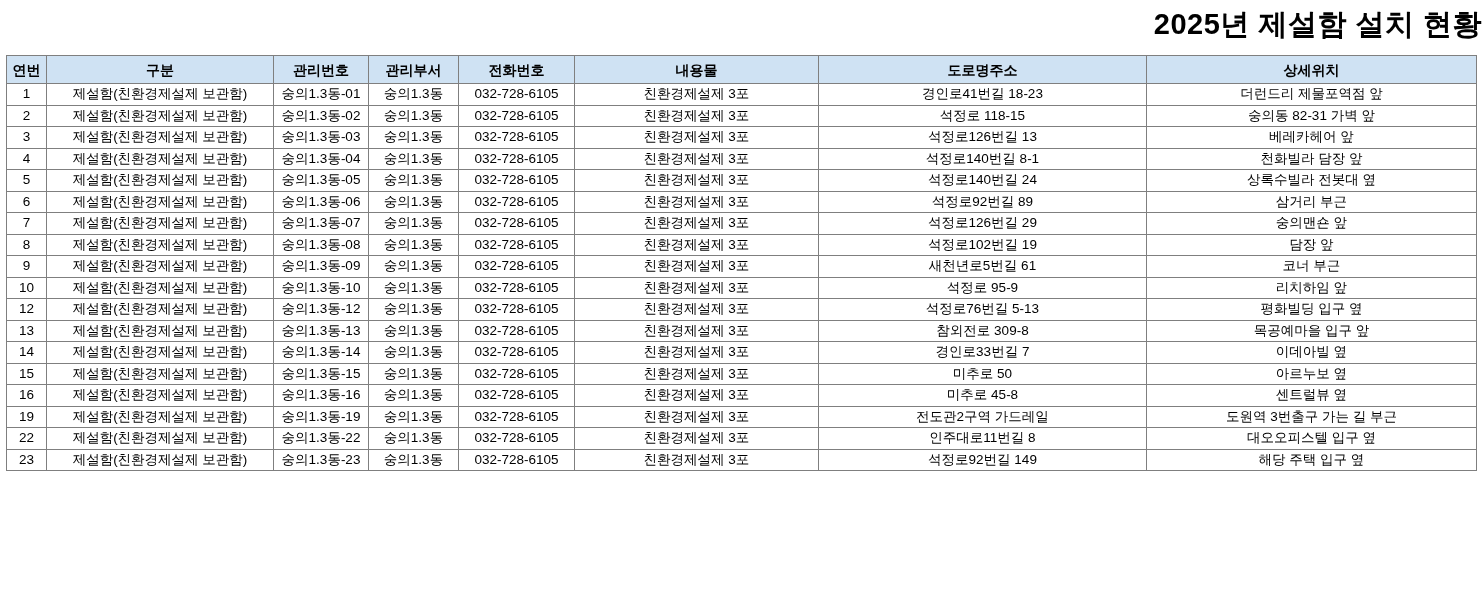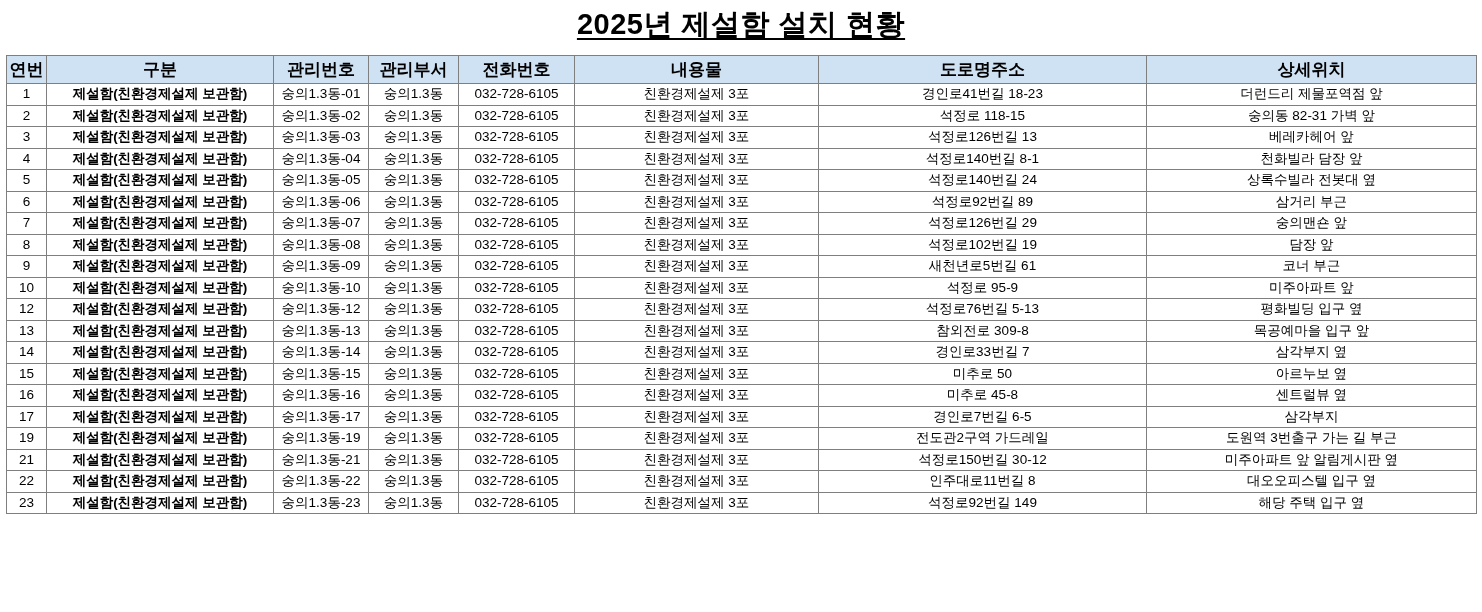--- a/index.html
+++ b/index.html
@@ -12,25 +12,24 @@
     height: 612px;
     font-family: "Liberation Sans", sans-serif;
     color: #000000;
     overflow: hidden;
   }
   .page {
     width: 1482px;
     position: relative;
   }
   .doc-title {
-    text-align: center;
+    text-align: right;
     font-size: 29px;
     font-weight: bold;
     letter-spacing: 0.5px;
-    text-decoration: underline;
     text-underline-offset: 4px;
     margin: 3px 0 10px 0;
     padding-top: 2px;
     font-family: "Liberation Sans", sans-serif;
   }
   table.snow-table {
     border-collapse: collapse;
     width: 1470px;
     margin: 0 6px;
     table-layout: fixed;
@@ -45,33 +44,33 @@
     height: 20.5px;
     line-height: 20px;
     white-space: nowrap;
     overflow: hidden;
   }
   table.snow-table thead th {
     background: #cfe2f3;
     font-weight: bold;
     height: 27px;
     line-height: 26px;
-    font-size: 17px;
+    font-size: 14px;
   }
   
   col.c-no      { width: 40px; }
   col.c-type    { width: 227px; }
   col.c-mgmtno  { width: 95px; }
   col.c-dept    { width: 90px; }
   col.c-phone   { width: 116px; }
   col.c-content { width: 244px; }
   col.c-address { width: 328px; }
   col.c-detail  { width: 330px; }
 
-  td.col-type   { text-align: center; font-weight: bold; }
+  td.col-type   { text-align: center; }
   td.col-no     { text-align: center; }
 </style>
 </head>
 <body>
 
 <div class="page">
 
   <div class="doc-title">2025년 제설함 설치 현황</div>
 
   <table class="snow-table">
@@ -189,21 +188,21 @@
           <td>코너 부근</td>
         </tr>
         <tr>
           <td class="col-no">10</td>
           <td class="col-type">제설함(친환경제설제 보관함)</td>
           <td>숭의1.3동-10</td>
           <td>숭의1.3동</td>
           <td>032-728-6105</td>
           <td>친환경제설제 3포</td>
           <td>석정로 95-9</td>
-          <td>미주아파트 앞</td>
+          <td>리치하임 앞</td>
         </tr>
         <tr>
           <td class="col-no">12</td>
           <td class="col-type">제설함(친환경제설제 보관함)</td>
           <td>숭의1.3동-12</td>
           <td>숭의1.3동</td>
           <td>032-728-6105</td>
           <td>친환경제설제 3포</td>
           <td>석정로76번길 5-13</td>
           <td>평화빌딩 입구 옆</td>
@@ -219,21 +218,21 @@
           <td>목공예마을 입구 앞</td>
         </tr>
         <tr>
           <td class="col-no">14</td>
           <td class="col-type">제설함(친환경제설제 보관함)</td>
           <td>숭의1.3동-14</td>
           <td>숭의1.3동</td>
           <td>032-728-6105</td>
           <td>친환경제설제 3포</td>
           <td>경인로33번길 7</td>
-          <td>삼각부지 옆</td>
+          <td>이데아빌 옆</td>
         </tr>
         <tr>
           <td class="col-no">15</td>
           <td class="col-type">제설함(친환경제설제 보관함)</td>
           <td>숭의1.3동-15</td>
           <td>숭의1.3동</td>
           <td>032-728-6105</td>
           <td>친환경제설제 3포</td>
           <td>미추로 50</td>
           <td>아르누보 옆</td>
@@ -242,50 +241,30 @@
           <td class="col-no">16</td>
           <td class="col-type">제설함(친환경제설제 보관함)</td>
           <td>숭의1.3동-16</td>
           <td>숭의1.3동</td>
           <td>032-728-6105</td>
           <td>친환경제설제 3포</td>
           <td>미추로 45-8</td>
           <td>센트럴뷰 옆</td>
         </tr>
         <tr>
-          <td class="col-no">17</td>
-          <td class="col-type">제설함(친환경제설제 보관함)</td>
-          <td>숭의1.3동-17</td>
-          <td>숭의1.3동</td>
-          <td>032-728-6105</td>
-          <td>친환경제설제 3포</td>
-          <td>경인로7번길 6-5</td>
-          <td>삼각부지</td>
-        </tr>
-        <tr>
           <td class="col-no">19</td>
           <td class="col-type">제설함(친환경제설제 보관함)</td>
           <td>숭의1.3동-19</td>
           <td>숭의1.3동</td>
           <td>032-728-6105</td>
           <td>친환경제설제 3포</td>
           <td>전도관2구역 가드레일</td>
           <td>도원역 3번출구 가는 길 부근</td>
         </tr>
         <tr>
-          <td class="col-no">21</td>
-          <td class="col-type">제설함(친환경제설제 보관함)</td>
-          <td>숭의1.3동-21</td>
-          <td>숭의1.3동</td>
-          <td>032-728-6105</td>
-          <td>친환경제설제 3포</td>
-          <td>석정로150번길 30-12</td>
-          <td>미주아파트 앞 알림게시판 옆</td>
-        </tr>
-        <tr>
           <td class="col-no">22</td>
           <td class="col-type">제설함(친환경제설제 보관함)</td>
           <td>숭의1.3동-22</td>
           <td>숭의1.3동</td>
           <td>032-728-6105</td>
           <td>친환경제설제 3포</td>
           <td>인주대로11번길 8</td>
           <td>대오오피스텔 입구 옆</td>
         </tr>
         <tr>

